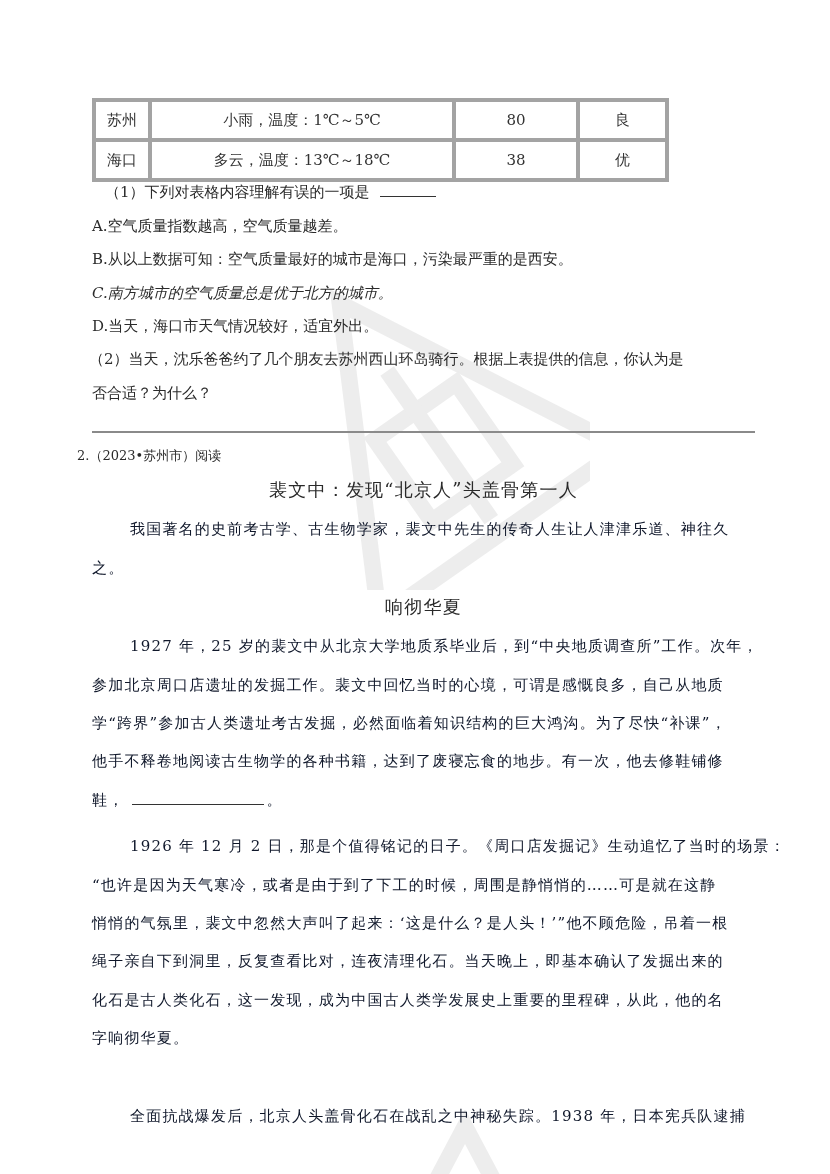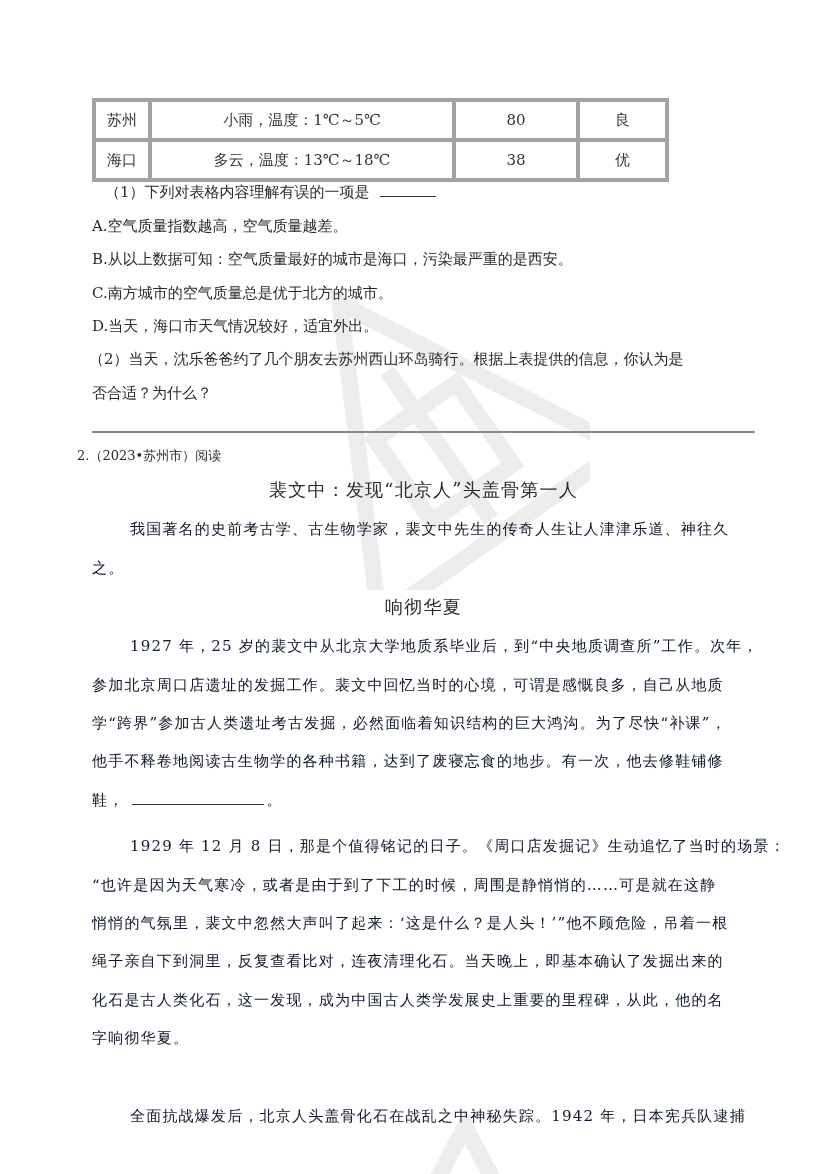--- a/index.html
+++ b/index.html
@@ -150,21 +150,21 @@
       <td class="c-level">优</td>
     </tr>
   </tbody>
     </table>
 
   <div class="line" style="top:182px; left:89px;margin-left:16px;">
     <span>（1）下列对表格内容理解有误的一项是</span><span class="blank-short"></span>
   </div>
   <div class="line" style="top:216px;">A.空气质量指数越高，空气质量越差。</div>
   <div class="line" style="top:249px;">B.从以上数据可知：空气质量最好的城市是海口，污染最严重的是西安。</div>
-  <div class="line" style="top:283px;">C.南方城市的空气质量总是优于北方的城市。</div>
+  <div class="line" style="top:283px;font-style:italic;">C.南方城市的空气质量总是优于北方的城市。</div>
   <div class="line" style="top:316px;">D.当天，海口市天气情况较好，适宜外出。</div>
 
   <div class="line" style="top:349px; left:89px;">（2）当天，沈乐爸爸约了几个朋友去苏州西山环岛骑行。根据上表提供的信息，你认为是</div>
   <div class="line" style="top:383px;">否合适？为什么？</div>
   <div class="answer-line"></div>
 
   <div class="q-number">2.（2023•苏州市）阅读</div>
 
   <div class="center kai" style="top:480px;">裴文中：发现“北京人”头盖骨第一人</div>
 
@@ -174,23 +174,23 @@
   <div class="center kai" style="top:597px;">响彻华夏</div>
 
   <div class="para kai indent" style="top:636px;">1927 年，25 岁的裴文中从北京大学地质系毕业后，到“中央地质调查所”工作。次年，</div>
   <div class="para kai" style="top:675px;">参加北京周口店遗址的发掘工作。裴文中回忆当时的心境，可谓是感慨良多，自己从地质</div>
   <div class="para kai" style="top:713px;">学“跨界”参加古人类遗址考古发掘，必然面临着知识结构的巨大鸿沟。为了尽快“补课”，</div>
   <div class="para kai" style="top:751px;">他手不释卷地阅读古生物学的各种书籍，达到了废寝忘食的地步。有一次，他去修鞋铺修</div>
   <div class="para kai" style="top:790px;">
     <span>鞋，</span><span class="blank-long"></span><span>。</span>
   </div>
 
-  <div class="para kai indent" style="top:836px;">1929 年 12 月 8 日，那是个值得铭记的日子。《周口店发掘记》生动追忆了当时的场景：</div>
+  <div class="para kai indent" style="top:836px;">1926 年 12 月 2 日，那是个值得铭记的日子。《周口店发掘记》生动追忆了当时的场景：</div>
   <div class="para kai" style="top:875px;">“也许是因为天气寒冷，或者是由于到了下工的时候，周围是静悄悄的……可是就在这静</div>
   <div class="para kai" style="top:913px;">悄悄的气氛里，裴文中忽然大声叫了起来：‘这是什么？是人头！’”他不顾危险，吊着一根</div>
   <div class="para kai" style="top:951px;">绳子亲自下到洞里，反复查看比对，连夜清理化石。当天晚上，即基本确认了发掘出来的</div>
   <div class="para kai" style="top:990px;">化石是古人类化石，这一发现，成为中国古人类学发展史上重要的里程碑，从此，他的名</div>
   <div class="para kai" style="top:1028px;">字响彻华夏。</div>
 
 
-  <div class="para kai indent" style="top:1106px;">全面抗战爆发后，北京人头盖骨化石在战乱之中神秘失踪。1942 年，日本宪兵队逮捕</div>
+  <div class="para kai indent" style="top:1106px;">全面抗战爆发后，北京人头盖骨化石在战乱之中神秘失踪。1938 年，日本宪兵队逮捕</div>
 
 </div>
 
 </body></html>

